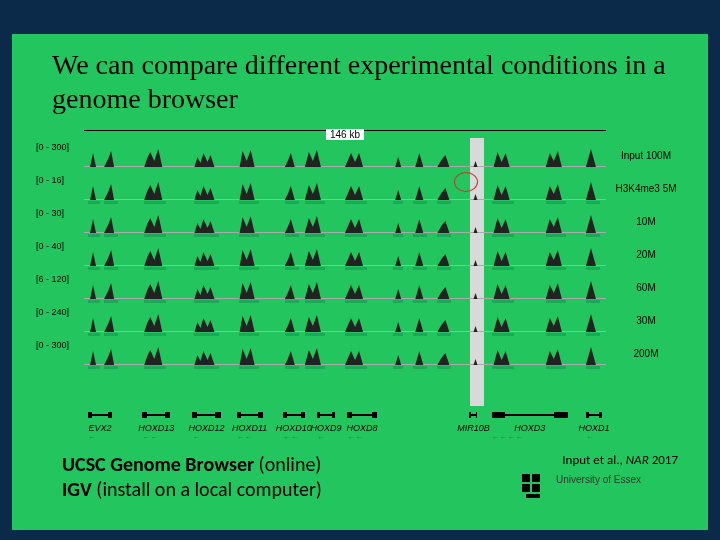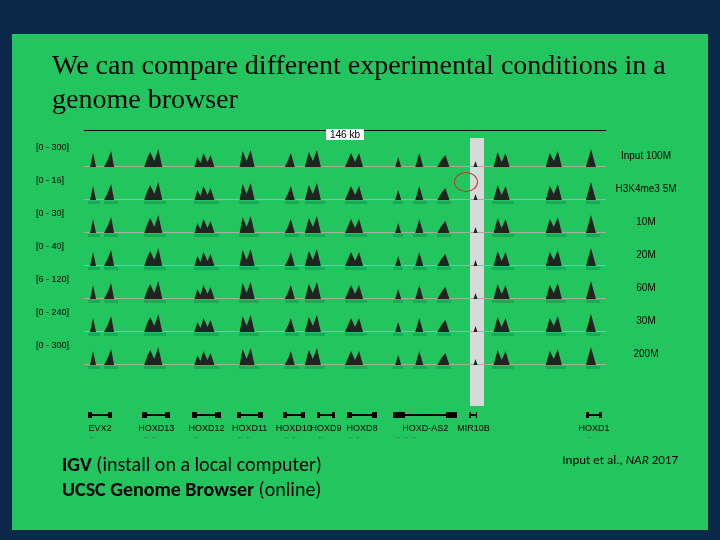--- a/index.html
+++ b/index.html
@@ -107,20 +107,21 @@
     width: 24px; height: 20px;
     border: 1.5px solid #c0392b;
     border-radius: 50%;
     z-index: 3;
   }
   .genes {
     position: absolute;
     left: 50px; right: 80px;
     bottom: 0;
     height: 34px;
+    font-style: italic;
   }
   .gene {
     position: absolute;
     top: 0;
     height: 34px;
   }
   .gene .bar {
     position: absolute;
     top: 4px; height: 6px;
     background: #000;
@@ -384,45 +385,55 @@
           <div class="glabel">HOXD9</div>
           <div class="arrows" style="left: 0px;">←</div>
         </div>
         <div class="gene" style="left: 50.3846%; width: 5.76923%;">
           <div class="bar" style="left: 0px; width: 18%;"></div>
           <div class="thin" style="left: 18%; right: 18%;"></div>
           <div class="bar" style="right: 0px; width: 18%;"></div>
           <div class="glabel">HOXD8</div>
           <div class="arrows" style="left: 0px;">←←</div>
         </div>
-        <div class="gene" style="left: 59.2308%; width: 12.3077%;">
-          <div class="bar" style="left: 0px; width: 18%;"></div>
-          <div class="thin" style="left: 18%; right: 18%;"></div>
-          <div class="bar" style="right: 0px; width: 18%;"></div>
-          <div class="glabel">HOXD-AS2</div>
-          <div class="arrows" style="left: 0px;">→→→</div>
-        </div>
         <div class="gene" style="left: 73.8462%; width: 1.53846%;">
           <div class="bar" style="left: 0px; width: 18%;"></div>
           <div class="thin" style="left: 18%; right: 18%;"></div>
           <div class="bar" style="right: 0px; width: 18%;"></div>
           <div class="glabel">MIR10B</div>
+        </div>
+        <div class="gene" style="left: 78.0769%; width: 14.6154%;">
+          <div class="bar" style="left: 0px; width: 18%;"></div>
+          <div class="thin" style="left: 18%; right: 18%;"></div>
+          <div class="bar" style="right: 0px; width: 18%;"></div>
+          <div class="glabel">HOXD3</div>
+          <div class="arrows" style="left: 0px;">←←←←</div>
         </div>
         <div class="gene" style="left: 96.1538%; width: 3.07692%;">
           <div class="bar" style="left: 0px; width: 18%;"></div>
           <div class="thin" style="left: 18%; right: 18%;"></div>
           <div class="bar" style="right: 0px; width: 18%;"></div>
           <div class="glabel">HOXD1</div>
           <div class="arrows" style="left: 0px;">←</div>
         </div>
       </div>
   </div>
 
   <div class="citation">
     <span>Input et al., </span><span class="jrnl">NAR</span><span> 2017</span>
   </div>
 
   <div class="tools">
+    <div><span class="b">UCSC Genome Browser</span><span> (online)</span></div>
     <div><span class="b">IGV</span><span> (install on a local computer)</span></div>
-    <div><span class="b">UCSC Genome Browser</span><span> (online)</span></div>
   </div>
 
+  <div class="logo">
+    <svg width="28" height="28" viewBox="0 0 28 28">
+      <rect x="0" y="0" width="8" height="8" fill="#000"></rect>
+      <rect x="10" y="0" width="8" height="8" fill="#000"></rect>
+      <rect x="0" y="10" width="8" height="8" fill="#000"></rect>
+      <rect x="10" y="10" width="8" height="8" fill="#000"></rect>
+      <rect x="4" y="20" width="14" height="4" fill="#000"></rect>
+    </svg>
+    <span>University of Essex</span>
+  </div>
 </div>
 
 </body></html>

